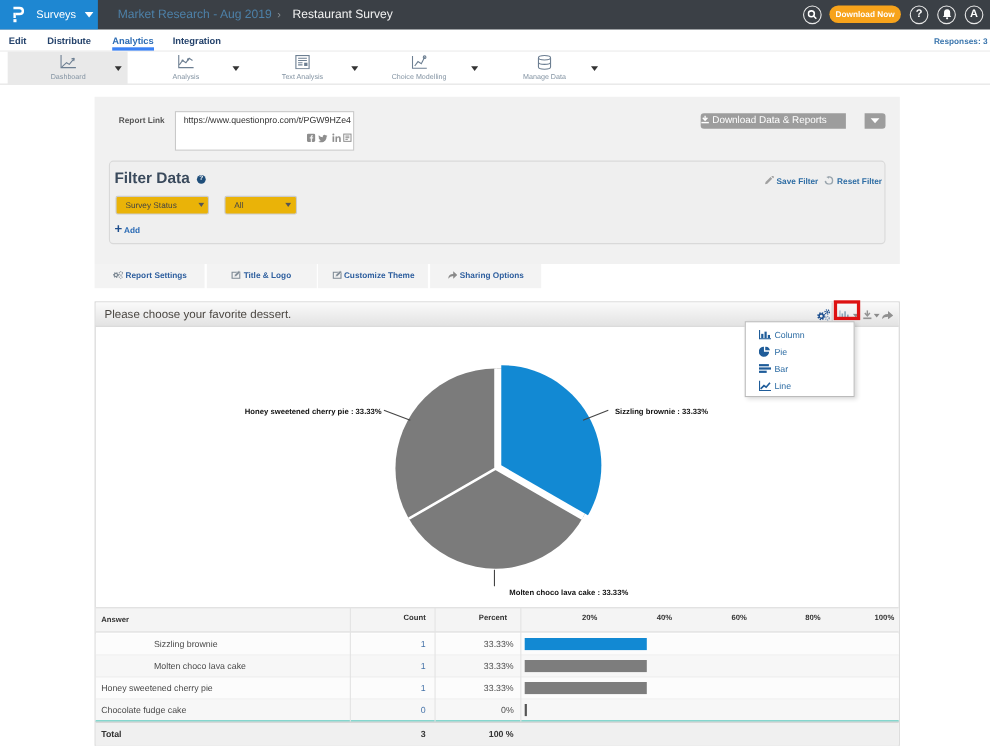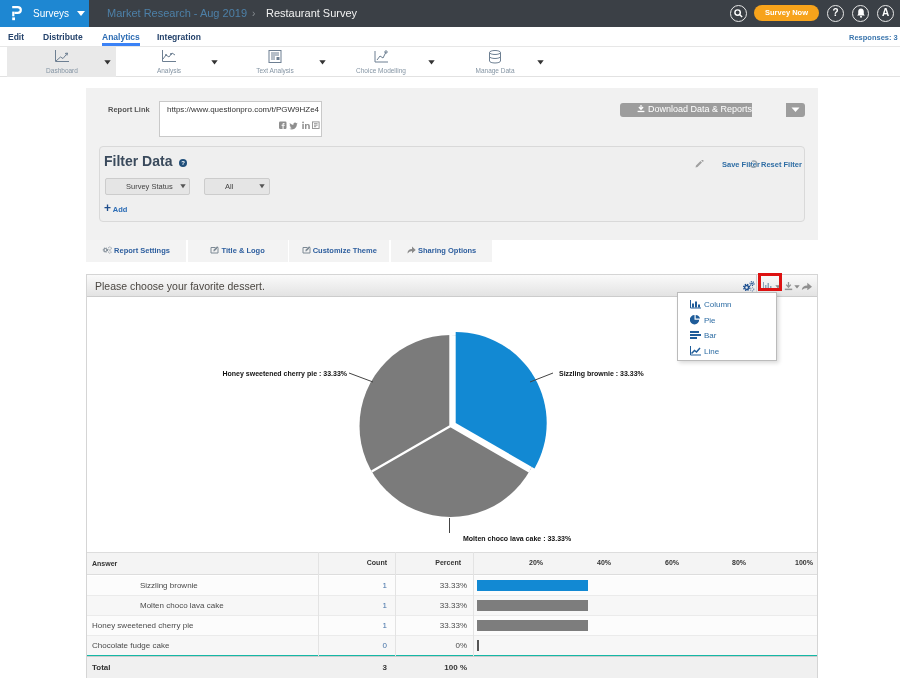--- a/index.html
+++ b/index.html
@@ -26,29 +26,29 @@
 #toolbar { position:absolute; left:0; top:47px; width:900px; height:30px; background:#fff; border-bottom:1px solid #e2e2e2; }
 #dashcell { position:absolute; left:7px; top:0; width:109px; height:30px; background:#e9e9e9; }
 .tbicon { position:absolute; top:3px; }
 .tblabel { position:absolute; top:20px; font-size:6.5px; color:#8494a3; width:80px; text-align:center; }
 
 
 #graysec { position:absolute; left:86px; top:88px; width:732px; height:152px; background:#f1f1f1; }
 #replabel { position:absolute; left:108px; top:105px; font-size:7.5px; font-weight:bold; color:#555; }
 #repinput { position:absolute; left:159px; top:101px; width:163px; height:36px; background:#fff; border:1px solid #c9c9c9; font-size:8px; color:#333; line-height:16px; padding-left:7px; white-space:nowrap; overflow:hidden; }
 #socials { position:absolute; left:279px; top:121px; color:#8e8e8e; font-size:9px; }
-#dlbtn { position:absolute; left:620px; top:103px; width:132px; height:13.5px; background:#9d9d9d; border-radius:3px 0 0 3px; color:#fff; font-size:9px; text-align:right; line-height:13px; white-space:nowrap; }
+#dlbtn { position:absolute; left:637px; top:103px; width:132px; height:13.5px; background:#9d9d9d; border-radius:3px 0 0 3px; color:#fff; font-size:9px; text-align:left; line-height:13px; white-space:nowrap; }
 #dlcaret { position:absolute; left:786px; top:103px; width:19px; height:13.5px; background:#9d9d9d; border-radius:0 3px 3px 0; color:#fff; font-size:7px; text-align:center; line-height:13px; }
 
 #filterpanel { position:absolute; left:99px; top:146px; width:706px; height:76px; background:#efefef; border:1px solid #d9d9d9; border-radius:4px; }
 #fdtitle { position:absolute; left:104px; top:153px; font-size:14px; font-weight:bold; color:#3a4a5c; }
 #fdq { position:absolute; left:179px; top:159px; width:8px; height:8px; background:#1f4e7a; border-radius:50%; color:#fff; font-size:6px; font-weight:bold; text-align:center; line-height:8px; }
-.fselect { position:absolute; top:178px; height:17px; background:#e5e5e5; border:1px solid #ccc; border-radius:2px; font-size:7.5px; color:#444; line-height:15px; padding-left:20px; }
+.fselect { position:absolute; top:178px; height:17px; background:#eab308; border:1px solid #ccc; border-radius:2px; font-size:7.5px; color:#444; line-height:15px; padding-left:8px; }
 #addrow { position:absolute; left:104px; top:201px; font-size:7.5px; font-weight:bold; color:#2a6bb5; }
-#savefilter { position:absolute; left:706px; top:160px; font-size:7.5px; font-weight:bold; color:#2e6da4;margin-left:16px; }
+#savefilter { position:absolute; left:706px; top:160px; font-size:7.5px; font-weight:bold; color:#2e6da4; }
 #resetfilter { position:absolute; left:761px; top:160px; font-size:7.5px; font-weight:bold; color:#2e6da4; }
 
 
 #tabs { position:absolute; left:86px; top:240px; height:22px; }
 .tab { position:absolute; top:0; height:22px; background:#f3f3f3; color:#2d5e9e; font-size:7.5px; font-weight:bold; text-align:center; line-height:22px; white-space:nowrap; }
 
 
 #panel { position:absolute; left:86px; top:274px; width:732px; height:404px; background:#fff; border:1px solid #d5d5d5; }
 #phead { position:absolute; left:0; top:0; width:730px; height:22px; background:linear-gradient(#fafafa,#e3e3e3); border-bottom:1px solid #ccc; }
 #ptitle { position:absolute; left:8px; top:4px; font-size:10.5px; color:#4b4742; line-height:14px; }
@@ -82,21 +82,21 @@
     </svg>
   <div id="crumb1">Market Research - Aug 2019</div>
   <div id="crumbsep">›</div>
   <div id="crumb2">Restaurant Survey</div>
   <div class="circbtn" style="left:730px;">
     <svg width="9" height="9" viewBox="0 0 10 10" style="margin-top:3px">
         <circle cx="4" cy="4" r="3" fill="none" stroke="#fff" stroke-width="1.6"></circle>
         <path d="M6.2 6.2 L9 9" stroke="#fff" stroke-width="1.6"></path>
       </svg>
   </div>
-  <div id="upgrade">Survey Now</div>
+  <div id="upgrade">Download Now</div>
   <div class="circbtn" style="left:827px;">?</div>
   <div class="circbtn" style="left:852px;">
     <svg width="10" height="10" viewBox="0 0 10 10" style="margin-top:2px">
         <path d="M5 0.5 C3 0.5 2.2 2 2.2 3.5 L2.2 6 L1.2 7.5 L8.8 7.5 L7.8 6 L7.8 3.5 C7.8 2 7 0.5 5 0.5 Z" fill="#fff"></path>
         <circle cx="5" cy="8.7" r="1" fill="#fff"></circle>
       </svg>
   </div>
   <div class="circbtn" style="left:877px;">A</div>
 </div>
 

